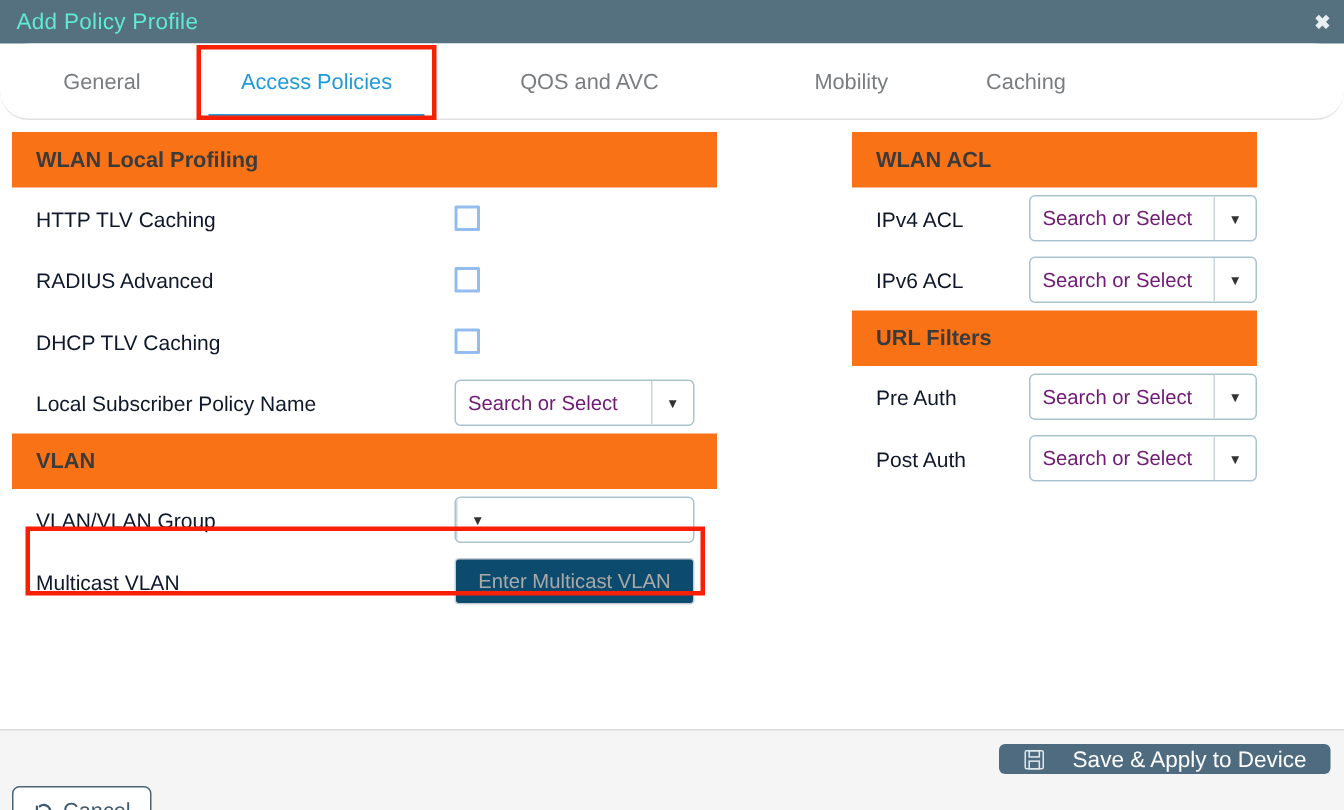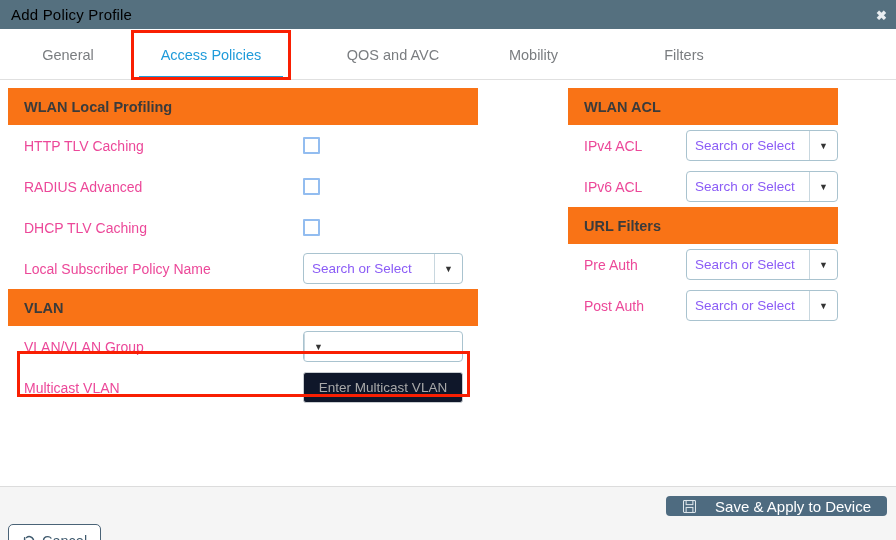--- a/index.html
+++ b/index.html
@@ -22,21 +22,21 @@
   .titlebar {
     position: absolute;
     top: 0; left: 0;
     width: 896px;
     height: 29px;
     background: #55707f;
     display: flex;
     align-items: center;
   }
   .titlebar-title {
-    color: #000000;
+    color: #5eead4;
     font-size: 15px;
     padding-left: 11px;
     letter-spacing: .2px;
     font-weight: 400;
   }
   .titlebar-close {
     position: absolute;
     right: 9px; top: 50%;
     transform: translateY(-50%);
     color: #e9eef1;
@@ -47,20 +47,21 @@
   }
 
   
   .tabbar {
     position: absolute;
     top: 29px; left: 0;
     width: 896px;
     height: 51px;
     background: #ffffff;
     border-bottom: 1px solid #e0e0e0;
+    border-radius: 19px;
   }
   .tab {
     position: absolute;
     top: 0;
     height: 51px;
     display: flex;
     align-items: center;
     justify-content: center;
     font-size: 14.5px;
     color: #7a7d80;
@@ -108,21 +109,21 @@
   }
 
   .row {
     height: 41px;
     display: flex;
     align-items: center;
     padding-left: 16px;
   }
   .row .label {
     font-size: 14px;
-    color: #ec4899;
+    color: #0f172a;
     flex: none;
   }
   .col-left  .row .label { width: 279px; }
   .col-right .row .label { width: 102px; }
 
   
   .checkbox {
     width: 17px; height: 17px;
     border: 2px solid #93bdf0;
     background: #ffffff;
@@ -143,39 +144,39 @@
   .select .value {
     flex: 1;
     display: flex;
     align-items: center;
     padding: 0 8px;
     font-size: 13.5px;
     color: #4a4a4a;
     white-space: nowrap;
     overflow: hidden;
   }
-  .select .value.placeholder { color: #8b5cf6; }
+  .select .value.placeholder { color: #701a75; }
   .select .caret {
     width: 28px;
     border-left: 1px solid #c8d7df;
     display: flex;
     align-items: center;
     justify-content: center;
     font-size: 9px;
     color: #333333;
   }
   .col-left  .select { width: 160px; }
   .col-right .select { width: 160px; }
 
   .textinput {
     width: 160px;
     height: 31px;
     border: 1px solid #c9cdd1;
     border-radius: 3px;
-    background: #0f172a;
+    background: #0c4a6e;
     display: flex;
     align-items: center;
     justify-content: center;
     font-size: 13.5px;
     color: #a9a9a9;
     cursor: text;
   }
 
   
   .footer {
@@ -232,25 +233,25 @@
       <div class="tab" style="left: 8px; width: 120px;">
         <span>General</span>
       </div>
       <div class="tab" style="left: 322px; width: 142px;">
         <span>QOS and AVC</span>
       </div>
       <div class="tab active" style="left: 131px; width: 160px;">
         <span>Access Policies</span>
         <span class="underline"></span>
       </div>
-      <div class="tab" style="left: 481px; width: 105px;">
+      <div class="tab" style="left: 515px; width: 105px;">
         <span>Mobility</span>
       </div>
       <div class="tab" style="left: 628px; width: 112px;">
-        <span>Filters</span>
+        <span>Caching</span>
       </div>
     </div>
   <div class="redbox" id="redbox-tab"></div>
 
   <div class="content">
     <div class="col-left" id="col-left">
         <div class="section-header">WLAN Local Profiling</div>
         <div class="row">
           <span class="label">HTTP TLV Caching</span>
           <div class="checkbox"></div>

